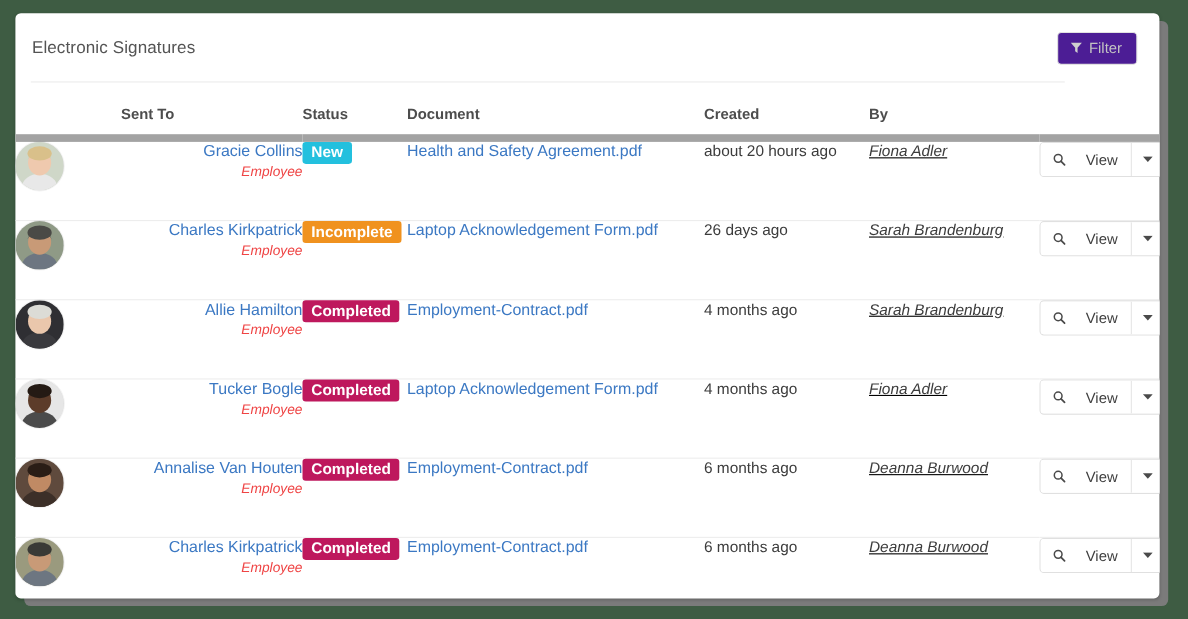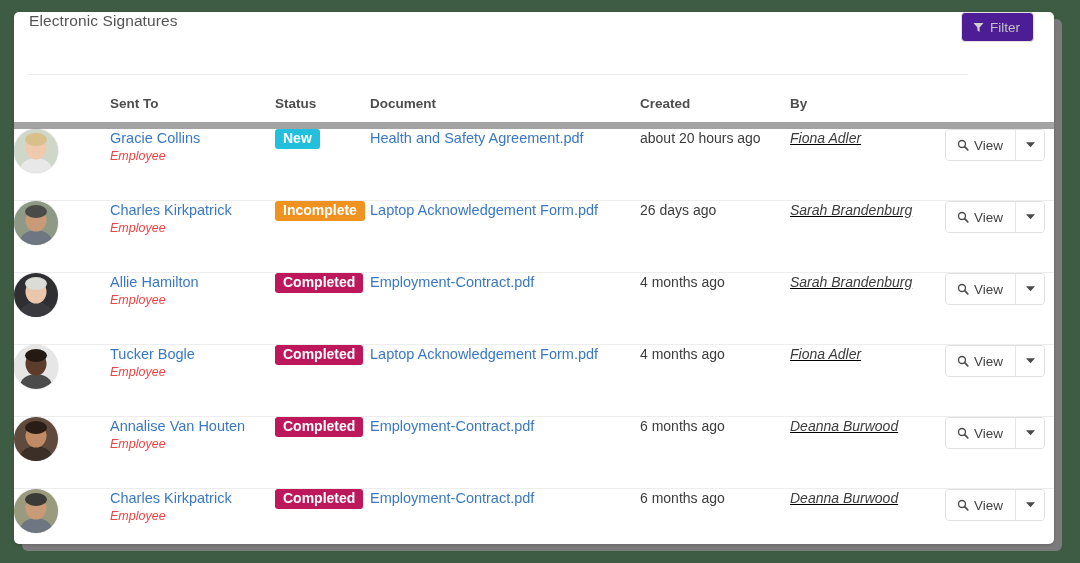--- a/index.html
+++ b/index.html
@@ -46,21 +46,21 @@
     overflow: hidden;
     box-shadow: 0 1px 3px rgba(0,0,0,0.18);
   }
 
   
   .card-header {
     position: relative;
     height: 63px;
     padding: 0 18px 0 14px;
     display: flex;
-    align-items: flex-start;
+    align-items: center;
     justify-content: space-between;
     box-sizing: border-box;
   }
   .card-title {
     font-size: 15.5px;
     color: #545454;
     font-weight: 400;
     letter-spacing: 0.1px;
     padding-left: 1px;
   }
@@ -135,21 +135,21 @@
     height: 44px;
     border-radius: 50%;
     overflow: hidden;
     background: #d8d8d8;
     position: relative;
     box-shadow: 0 0 0 1px rgba(0,0,0,0.05);
   }
   .avatar svg { display: block; width: 44px; height: 44px; }
 
   
-  .sentto-cell { padding-top: 16px; }
+  .sentto-cell { padding-top: 16px; text-align: right; }
   .person-name {
     display: block;
     color: #3b78c3;
     font-size: 14.5px;
     line-height: 18px;
     text-decoration: none;
     cursor: pointer;
     white-space: nowrap;
   }
   .person-role {
@@ -200,21 +200,21 @@
     display: inline-flex;
     align-items: stretch;
     border: 1px solid #e0e0e0;
     border-radius: 4px;
     overflow: hidden;
     background: #ffffff;
   }
   .btn-view {
     display: inline-flex;
     align-items: center;
-    gap: 5px;
+    gap: 18px;
     padding: 0 12px 0 11px;
     height: 30px;
     background: #ffffff;
     border: none;
     color: #3f3f3f;
     font-size: 13.5px;
     font-family: "Liberation Sans", sans-serif;
     cursor: pointer;
     white-space: nowrap;
   }

